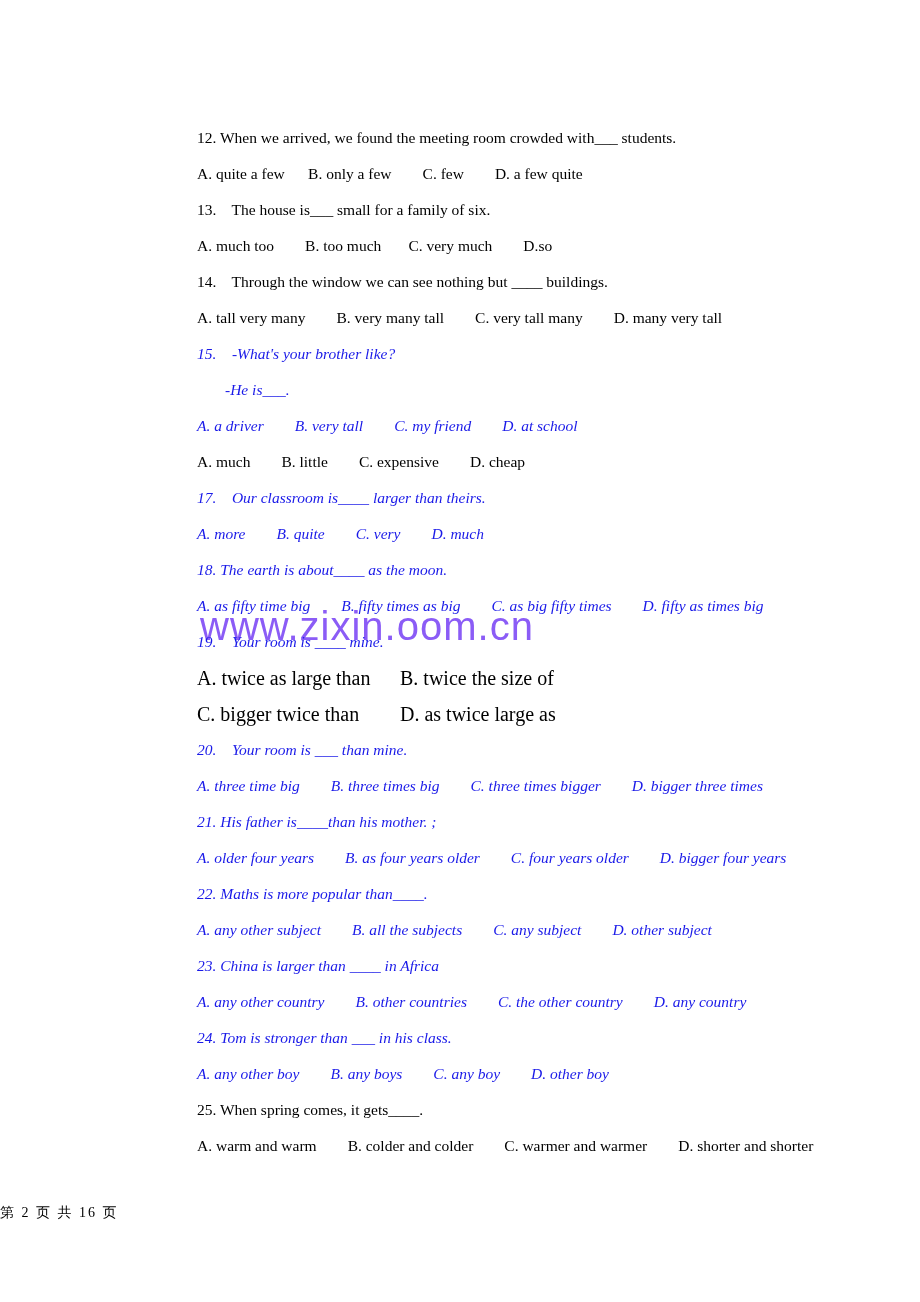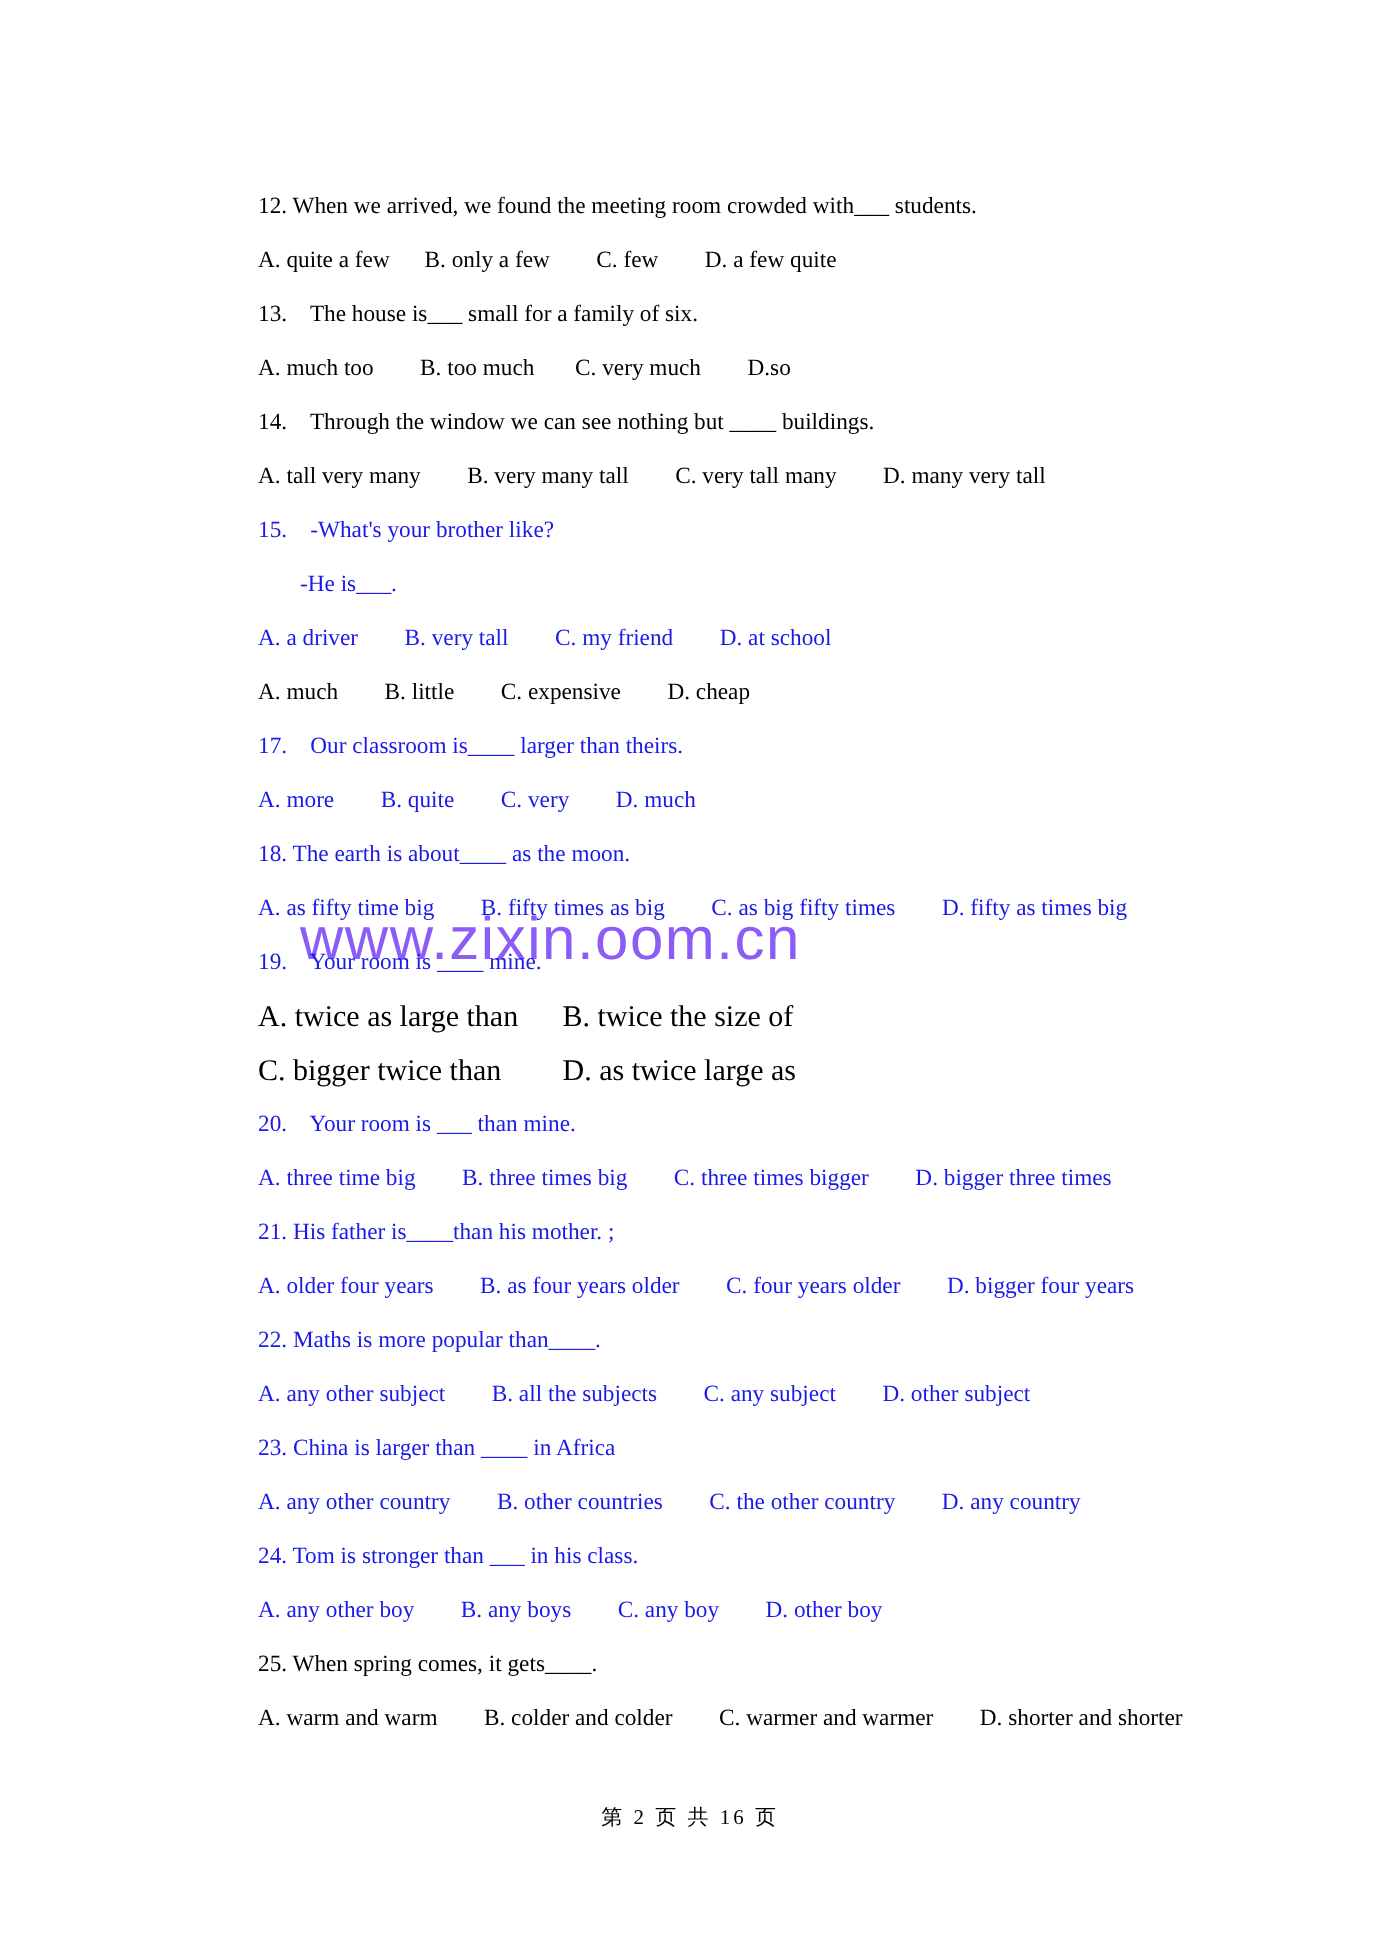--- a/index.html
+++ b/index.html
@@ -31,30 +31,32 @@
     z-index: 0;
     pointer-events: none;
     user-select: none;
   }
   #content {
     position: relative;
     z-index: 1;
     padding-top: 120px;
     padding-left: 172px;
     padding-right: 120px;
+    margin-left: 25px;
   }
   .line {
     font-size: 15.5px;
     line-height: 36px;
     height: 36px;
     white-space: pre;
     color: #000000;
   }
   .line.blue {
     color: #1a1ae8;
+    font-style: italic;
   }
   .line.indent {
     padding-left: 28px;
   }
   
   .cols {
     font-size: 20px;
     line-height: 36px;
     height: 36px;
     display: flex;
@@ -67,21 +69,20 @@
   }
   .cols .c2 {
     white-space: pre;
     text-align: center;
   }
   #footer {
     position: absolute;
     left: 0;
     right: 0;
     top: 1202px;
-    text-align: center;
     font-size: 14px;
     line-height: 22px;
     color: #000000;
     letter-spacing: 2px;
     z-index: 1;
   }
 </style>
 </head>
 <body>
 

